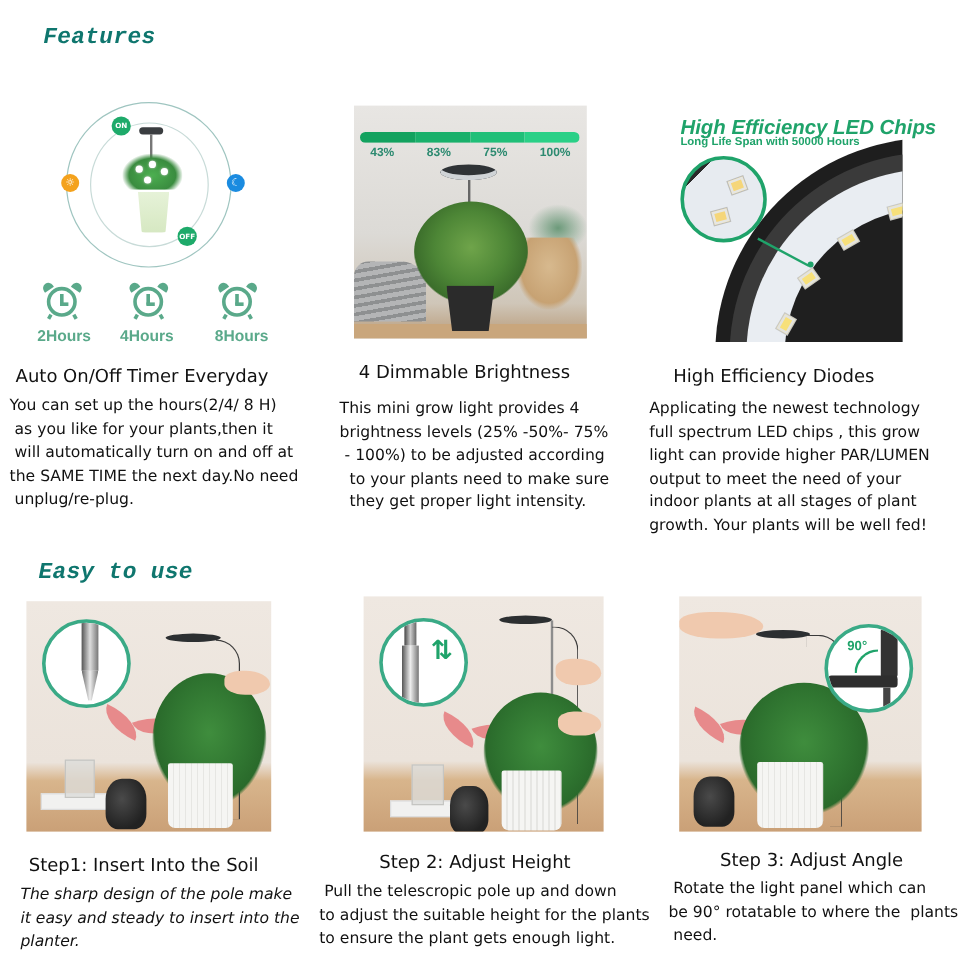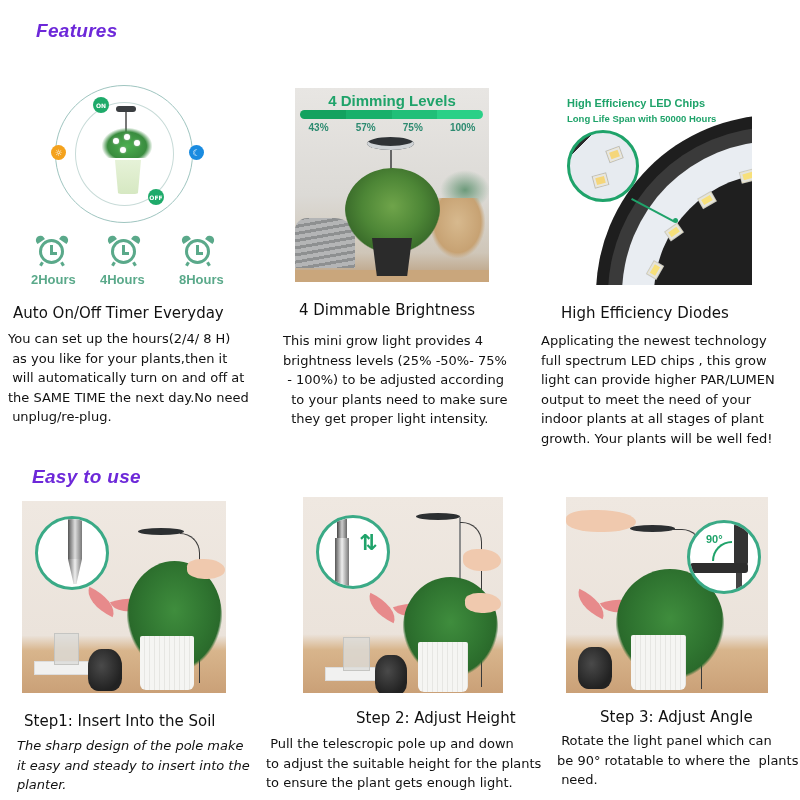--- a/index.html
+++ b/index.html
@@ -1,21 +1,21 @@
 <!DOCTYPE html>
 <html><head>
 <meta charset="utf-8">
 <style>
   * { box-sizing: border-box; margin: 0; padding: 0; }
   html, body { width: 800px; height: 800px; background: #ffffff; overflow: hidden; }
   body { position: relative; font-family: "DejaVu Sans", sans-serif; color: #111; }
 
   .section-title {
-    position: absolute; font-family: Liberation Sans, sans-serif; font-weight: bold; font-style: italic;
-    font-size: 19px; color: #6d28d9; letter-spacing: 0.3px; text-align: center;
+    position: absolute; font-family: Liberation Mono, monospace; font-weight: bold; font-style: italic;
+    font-size: 19px; color: #0f766e; letter-spacing: 0.3px; text-align: center;
   }
 
   .panel { position: absolute; overflow: hidden; }
   .caption-title { position: absolute; font-size: 15px; color: #111; white-space: nowrap; font-family: "DejaVu Sans", sans-serif; }
   .caption-body { position: absolute; font-size: 13px; line-height: 19.6px; color: #111; white-space: pre; font-family: "DejaVu Sans", sans-serif; }
 
   
   .timer-ring-outer { position: absolute; left: 55px; top: 85px; width: 138px; height: 138px; border: 1.5px solid #9fc5c0; border-radius: 50%; }
   .timer-ring-inner { position: absolute; left: 75px; top: 102px; width: 99px; height: 104px; border: 1px solid #c8dbd8; border-radius: 50%; }
   .badge { position: absolute; border-radius: 50%; color: #fff; font-size: 6px; font-weight: bold; display: flex; align-items: center; justify-content: center; }
@@ -48,21 +48,21 @@
   .dim-lamp-head { position: absolute; left: 72px; top: 49px; width: 47px; height: 13px; background: #2f3336; border-radius: 50%; box-shadow: inset 0 -4px 0 #cfd3d6; }
   .dim-lamp-pole { position: absolute; left: 95px; top: 60px; width: 2px; height: 28px; background: #666; }
   .dim-foliage { position: absolute; left: 50px; top: 80px; width: 95px; height: 85px; border-radius: 50% 50% 40% 40%; background: radial-gradient(ellipse at 50% 45%, #6fa44a 0%, #4d8636 45%, #3b6d2b 70%, rgba(0,0,0,0) 72%); }
   .dim-pot { position: absolute; left: 77px; top: 150px; width: 40px; height: 38px; background: #2b2b2b; clip-path: polygon(0 0, 100% 0, 88% 100%, 12% 100%); }
   .dim-basket { position: absolute; left: 135px; top: 110px; width: 55px; height: 60px; background: radial-gradient(ellipse at 50% 40%, #d7b98e 0%, #c7a273 60%, rgba(0,0,0,0) 72%); }
   .dim-bg-plant { position: absolute; left: 145px; top: 82px; width: 50px; height: 40px; background: radial-gradient(ellipse, #6c9a7a 0%, rgba(0,0,0,0) 70%); }
   .dim-pillow { position: absolute; left: 0px; top: 130px; width: 60px; height: 50px; background: repeating-linear-gradient(170deg, #8e9091 0 3px, #b4b5b6 3px 7px); border-radius: 12px 20px 0 0; }
   .dim-table { position: absolute; left: 0; top: 182px; width: 194px; height: 12px; background: #c9a67c; }
 
   
-  .led-title { position: absolute; left: 567px; top: 97px; font-family: "Liberation Sans", sans-serif; font-weight: bold; font-size: 11px; color: #1fa36a; white-space: nowrap; }
+  .led-title { position: absolute; left: 567px; top: 97px; font-family: "Liberation Sans", sans-serif; font-weight: bold; font-size: 17px; color: #1fa36a; white-space: nowrap; font-style: italic; }
   .led-sub { position: absolute; left: 567px; top: 113px; font-family: "Liberation Sans", sans-serif; font-weight: bold; font-size: 9.5px; color: #1fa36a; white-space: nowrap; }
   .led-ring-wrap { left: 596px; top: 115px; width: 156px; height: 170px; }
   .led-ring-outer { position: absolute; left: 0px; top: 0px; width: 360px; height: 360px; border-radius: 50%; background: #1e1e1e; }
   .led-ring-mid { position: absolute; left: 12px; top: 12px; width: 336px; height: 336px; border-radius: 50%; background: #3a3a3a; }
   .led-ring-light { position: absolute; left: 26px; top: 26px; width: 308px; height: 308px; border-radius: 50%; background: #e9edf2; }
   .led-ring-hole { position: absolute; left: 58px; top: 58px; width: 244px; height: 244px; border-radius: 50%; background: #1f1f1f; }
   .led-chip { position: absolute; width: 14px; height: 10px; background: #f7e07a; border: 2px solid #e3e3df; box-shadow: 0 0 0 1px #c9c9c6; }
   .led-zoom { position: absolute; left: 567px; top: 130px; width: 72px; height: 72px; border-radius: 50%; border: 3px solid #1fa36a; background: linear-gradient(135deg, #2a2a2a 0 18%, #e7ebf0 18% 100%); overflow: hidden; }
   .led-zoom-chip { position: absolute; width: 13px; height: 11px; background: #f5d67a; border: 2px solid #e6e6e3; box-shadow: 0 0 0 1px #bdbdba; }
   .led-connector { position: absolute; left: 632px; top: 198px; width: 48px; height: 2px; background: #1fa36a; transform-origin: 0 0; transform: rotate(28deg); }
@@ -146,30 +146,29 @@
 
 <div class="panel dim-photo">
   <div class="dim-pillow"></div>
   <div class="dim-bg-plant"></div>
   <div class="dim-basket"></div>
   <div class="dim-table"></div>
   <div class="dim-lamp-pole"></div>
   <div class="dim-lamp-head"></div>
   <div class="dim-foliage"></div>
   <div class="dim-pot"></div>
-  <div class="dim-title">4 Dimming Levels</div>
   <div class="dim-bar">
     <div class="dim-seg" style="background:#13a25f;"></div>
     <div class="dim-seg" style="background:#19b06b;"></div>
     <div class="dim-seg" style="background:#20bf78;"></div>
     <div class="dim-seg" style="background:#2ad087;"></div>
   </div>
   <div class="dim-pcts">
     <span>43%</span>
-    <span>57%</span>
+    <span>83%</span>
     <span>75%</span>
     <span>100%</span>
   </div>
 </div>
 <div class="caption-title" style="left:299px; top:301px;">4 Dimmable Brightness</div>
 <div class="caption-body" style="left:283px; top:331px;">This mini grow light provides 4
 brightness levels (25% -50%- 75%
  - 100%) to be adjusted according
   to your plants need to make sure
   they get proper light intensity.</div>
@@ -236,21 +235,21 @@
   <div class="s-black-pot" style="left:72px; top:158px; width:32px; height:40px;"></div>
   <div class="s-white-pot" style="left:115px; top:145px; width:50px; height:50px;"></div>
   <div class="s-hand" style="left:160px; top:52px; width:38px; height:22px;"></div>
   <div class="s-hand" style="left:162px; top:96px; width:36px; height:20px;"></div>
   <div class="s-callout" style="left:13px; top:18px; width:74px; height:74px;">
     <div style="position:absolute; left:18px; top:0; width:10px; height:20px; background:linear-gradient(90deg,#444,#ccc,#666);"></div>
     <div style="position:absolute; left:16px; top:20px; width:14px; height:55px; background:linear-gradient(90deg,#555,#eee,#777);"></div>
     <div class="s-arrow" style="left:40px; top:14px;">⇅</div>
   </div>
 </div>
-<div class="caption-title" style="left:316px; top:709px;margin-left:40px;">Step 2: Adjust Height</div>
+<div class="caption-title" style="left:316px; top:709px;">Step 2: Adjust Height</div>
 <div class="caption-body" style="left:266px; top:734px;"> Pull the telescropic pole up and down
 to adjust the suitable height for the plants
 to ensure the plant gets enough light.</div>
 
 <div class="panel step-photo" style="left:566px; top:497px; width:202px; height:196px;padding-left:20px;">
   <div class="s-hand" style="left:0px; top:13px; width:70px; height:22px;"></div>
   <div class="s-lamp-head" style="left:64px; top:28px; width:45px;"></div>
   <div class="s-cord" style="left:106px; top:32px; width:30px; height:160px;"></div>
   <div class="s-pink-leaf" style="left:8px; top:98px; transform:rotate(25deg);"></div>
   <div class="s-pink-leaf" style="left:36px; top:100px; transform:rotate(-20deg);"></div>

